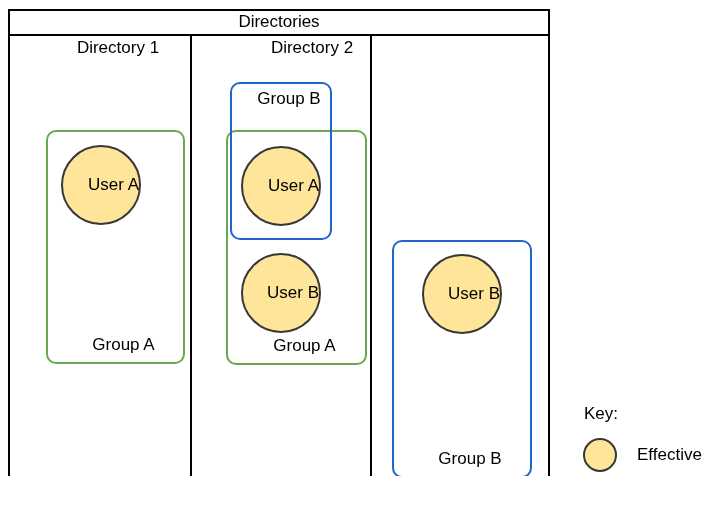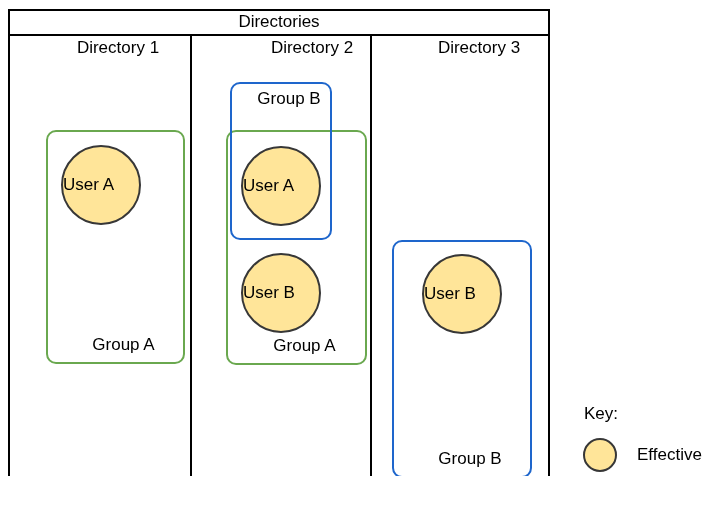--- a/index.html
+++ b/index.html
@@ -68,21 +68,21 @@
   .g-dir2-a { left: 211px; top: 130px; width: 141px; height: 235px; }
   .g-dir3-b { left: 392px; top: 240px; width: 140px; height: 238px; }
   .user {
     position: absolute;
     width: 80px; height: 80px;
     border-radius: 50%;
     background: var(--user-fill, #FFE599);
     border: 2px solid var(--user-stroke, #373737);
     display: flex;
     align-items: center;
-    justify-content: flex-start;
+    justify-content: flex-end;
   }
   .u-dir1-a { left: 61px;  top: 145px; }
   .u-dir2-a { left: 241px; top: 146px; }
   .u-dir2-b { left: 241px; top: 253px; }
   .u-dir3-b { left: 422px; top: 254px; }
   .u-dir3-c { left: 422px; top: 363px; }
   .key-title {
     position: absolute;
     left: 559px; top: 404px; margin-left: 25px;
   }
@@ -106,21 +106,20 @@
 <div class="canvas">
 
   <div class="frame"></div>
   <div class="hline"></div>
   <div class="vdiv d1"></div>
   <div class="vdiv d2"></div>
 
   <div class="title">Directories</div>
   <div class="col-label c1">Directory 1</div>
   <div class="col-label c2">Directory 2</div>
-  <div class="col-label c3">Directory 3</div>
 
   <div class="group green g-dir1-a">
     <span class="glabel bottom">Group A</span>
   </div>
 
   <div class="group green g-dir2-a">
     <span class="glabel bottom">Group A</span>
   </div>
 
   <div class="group blue g-dir2-b">

